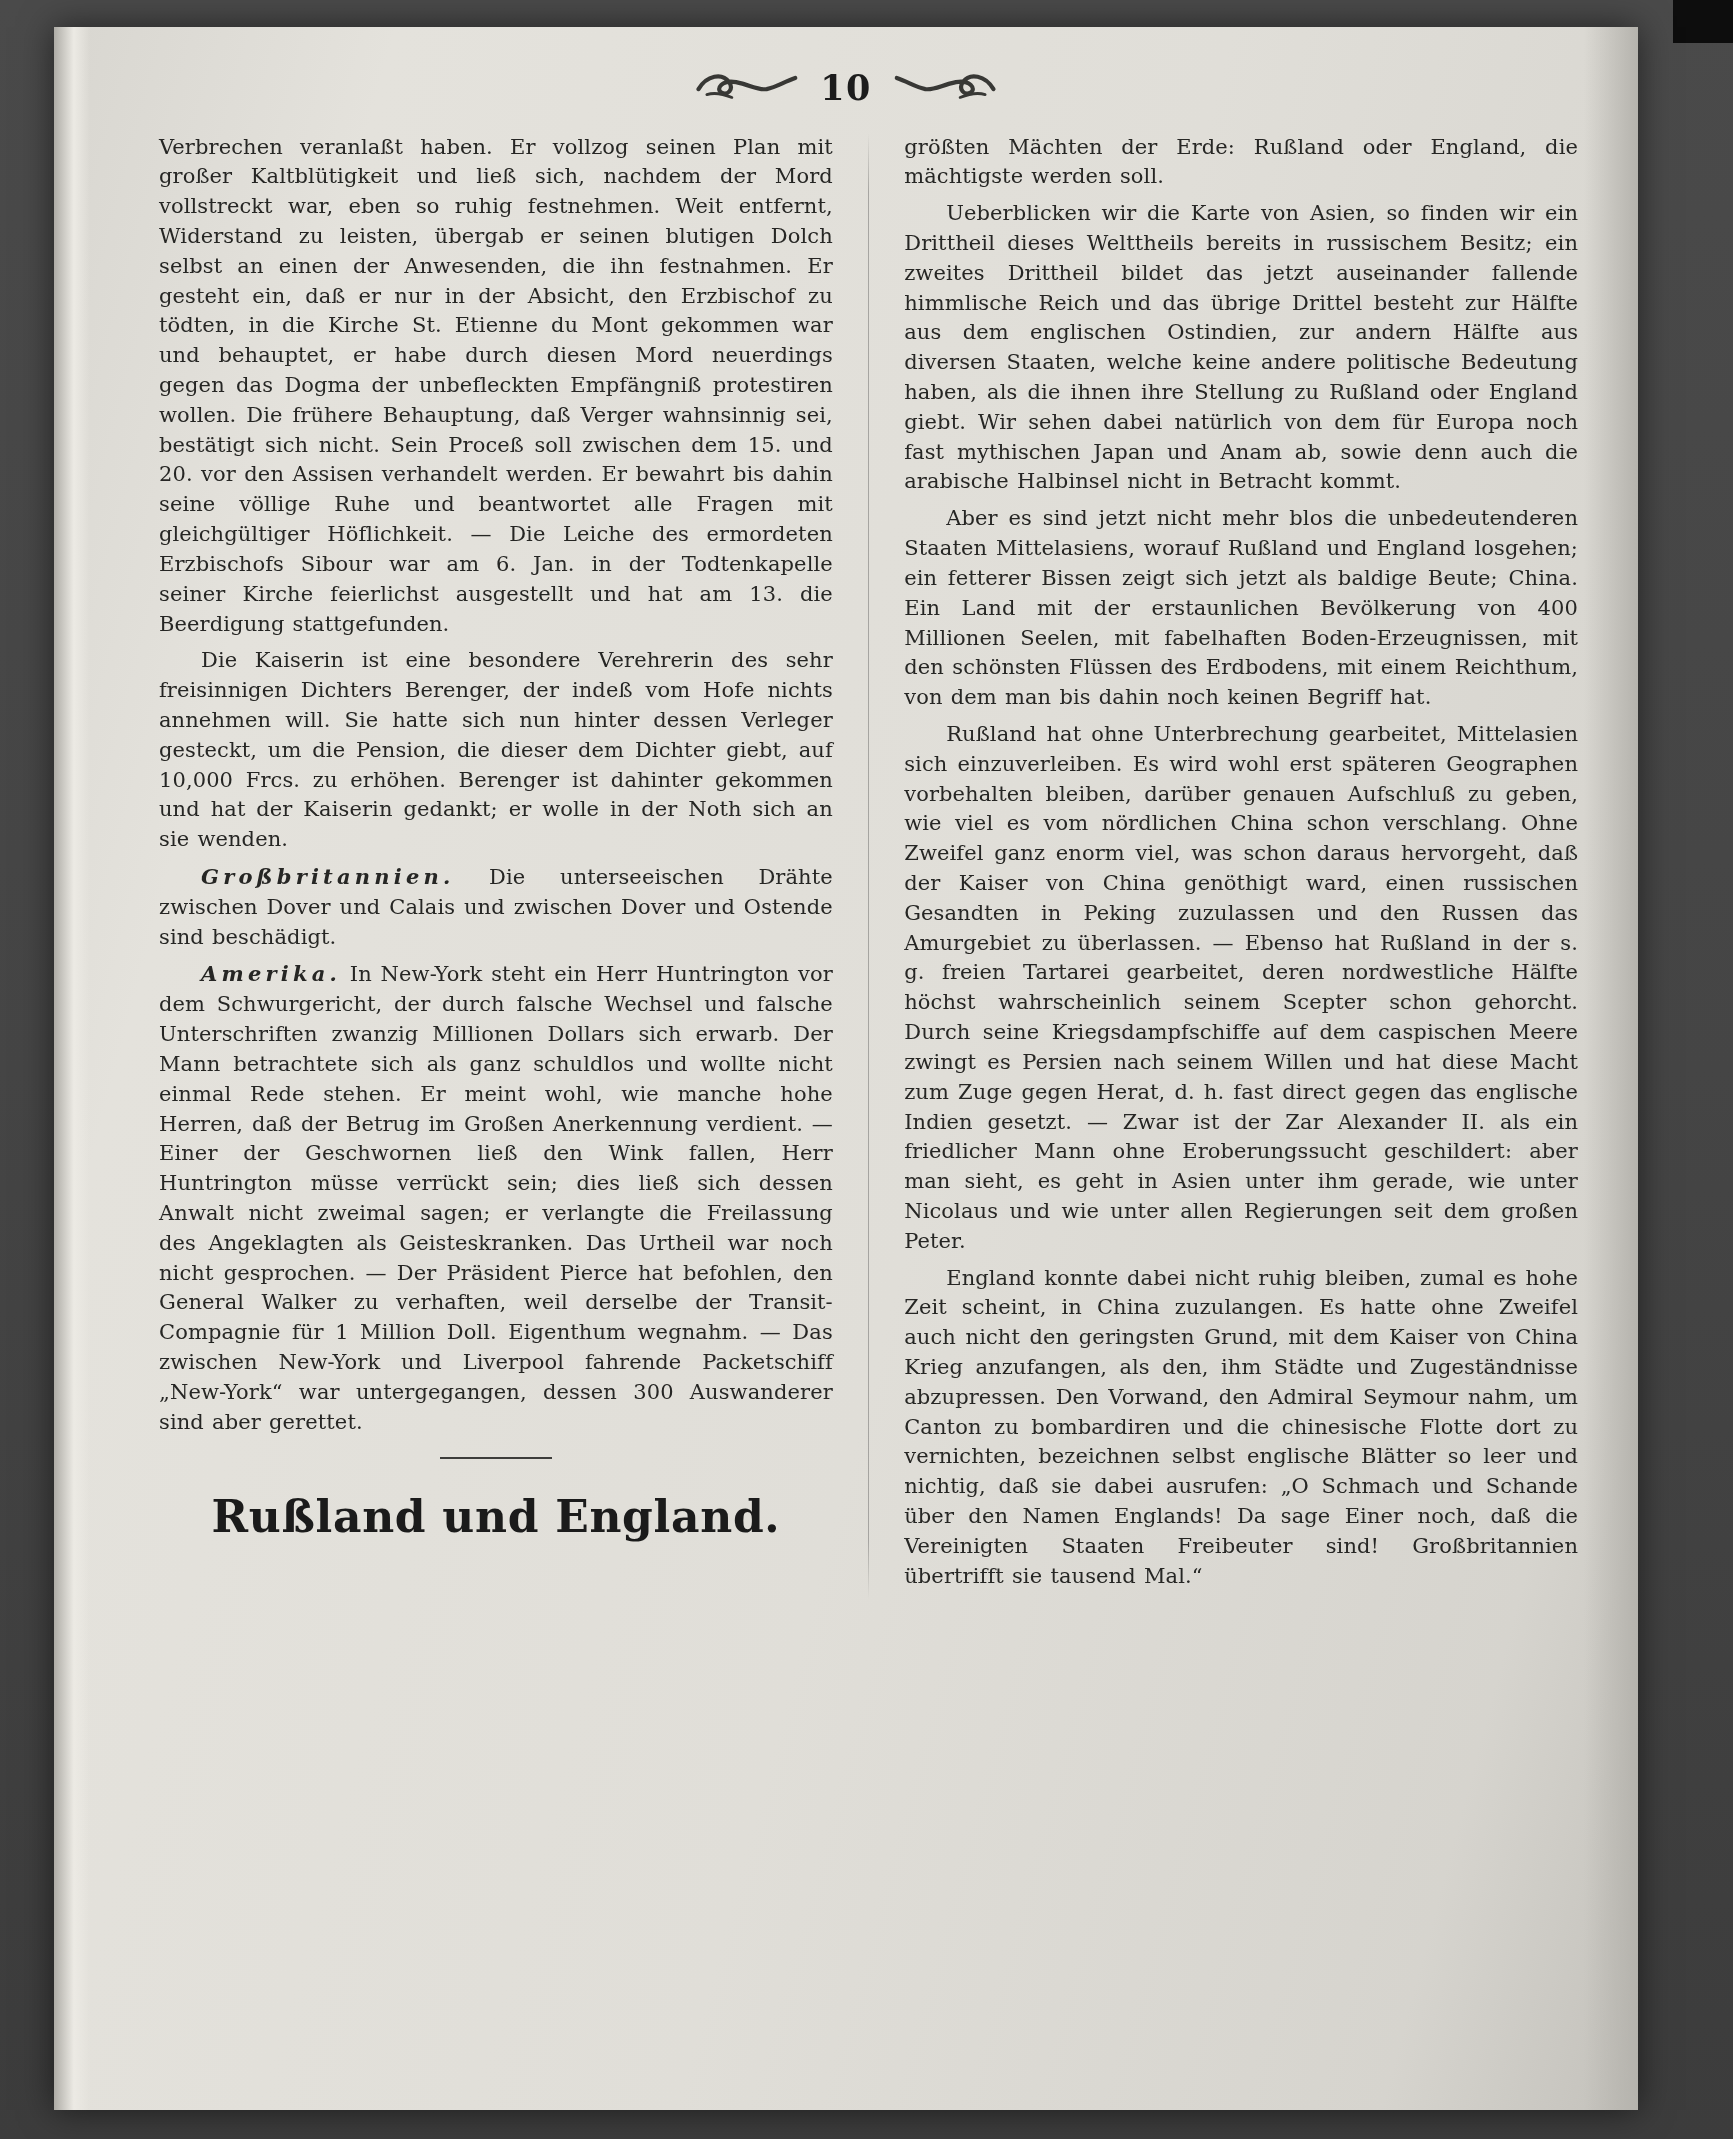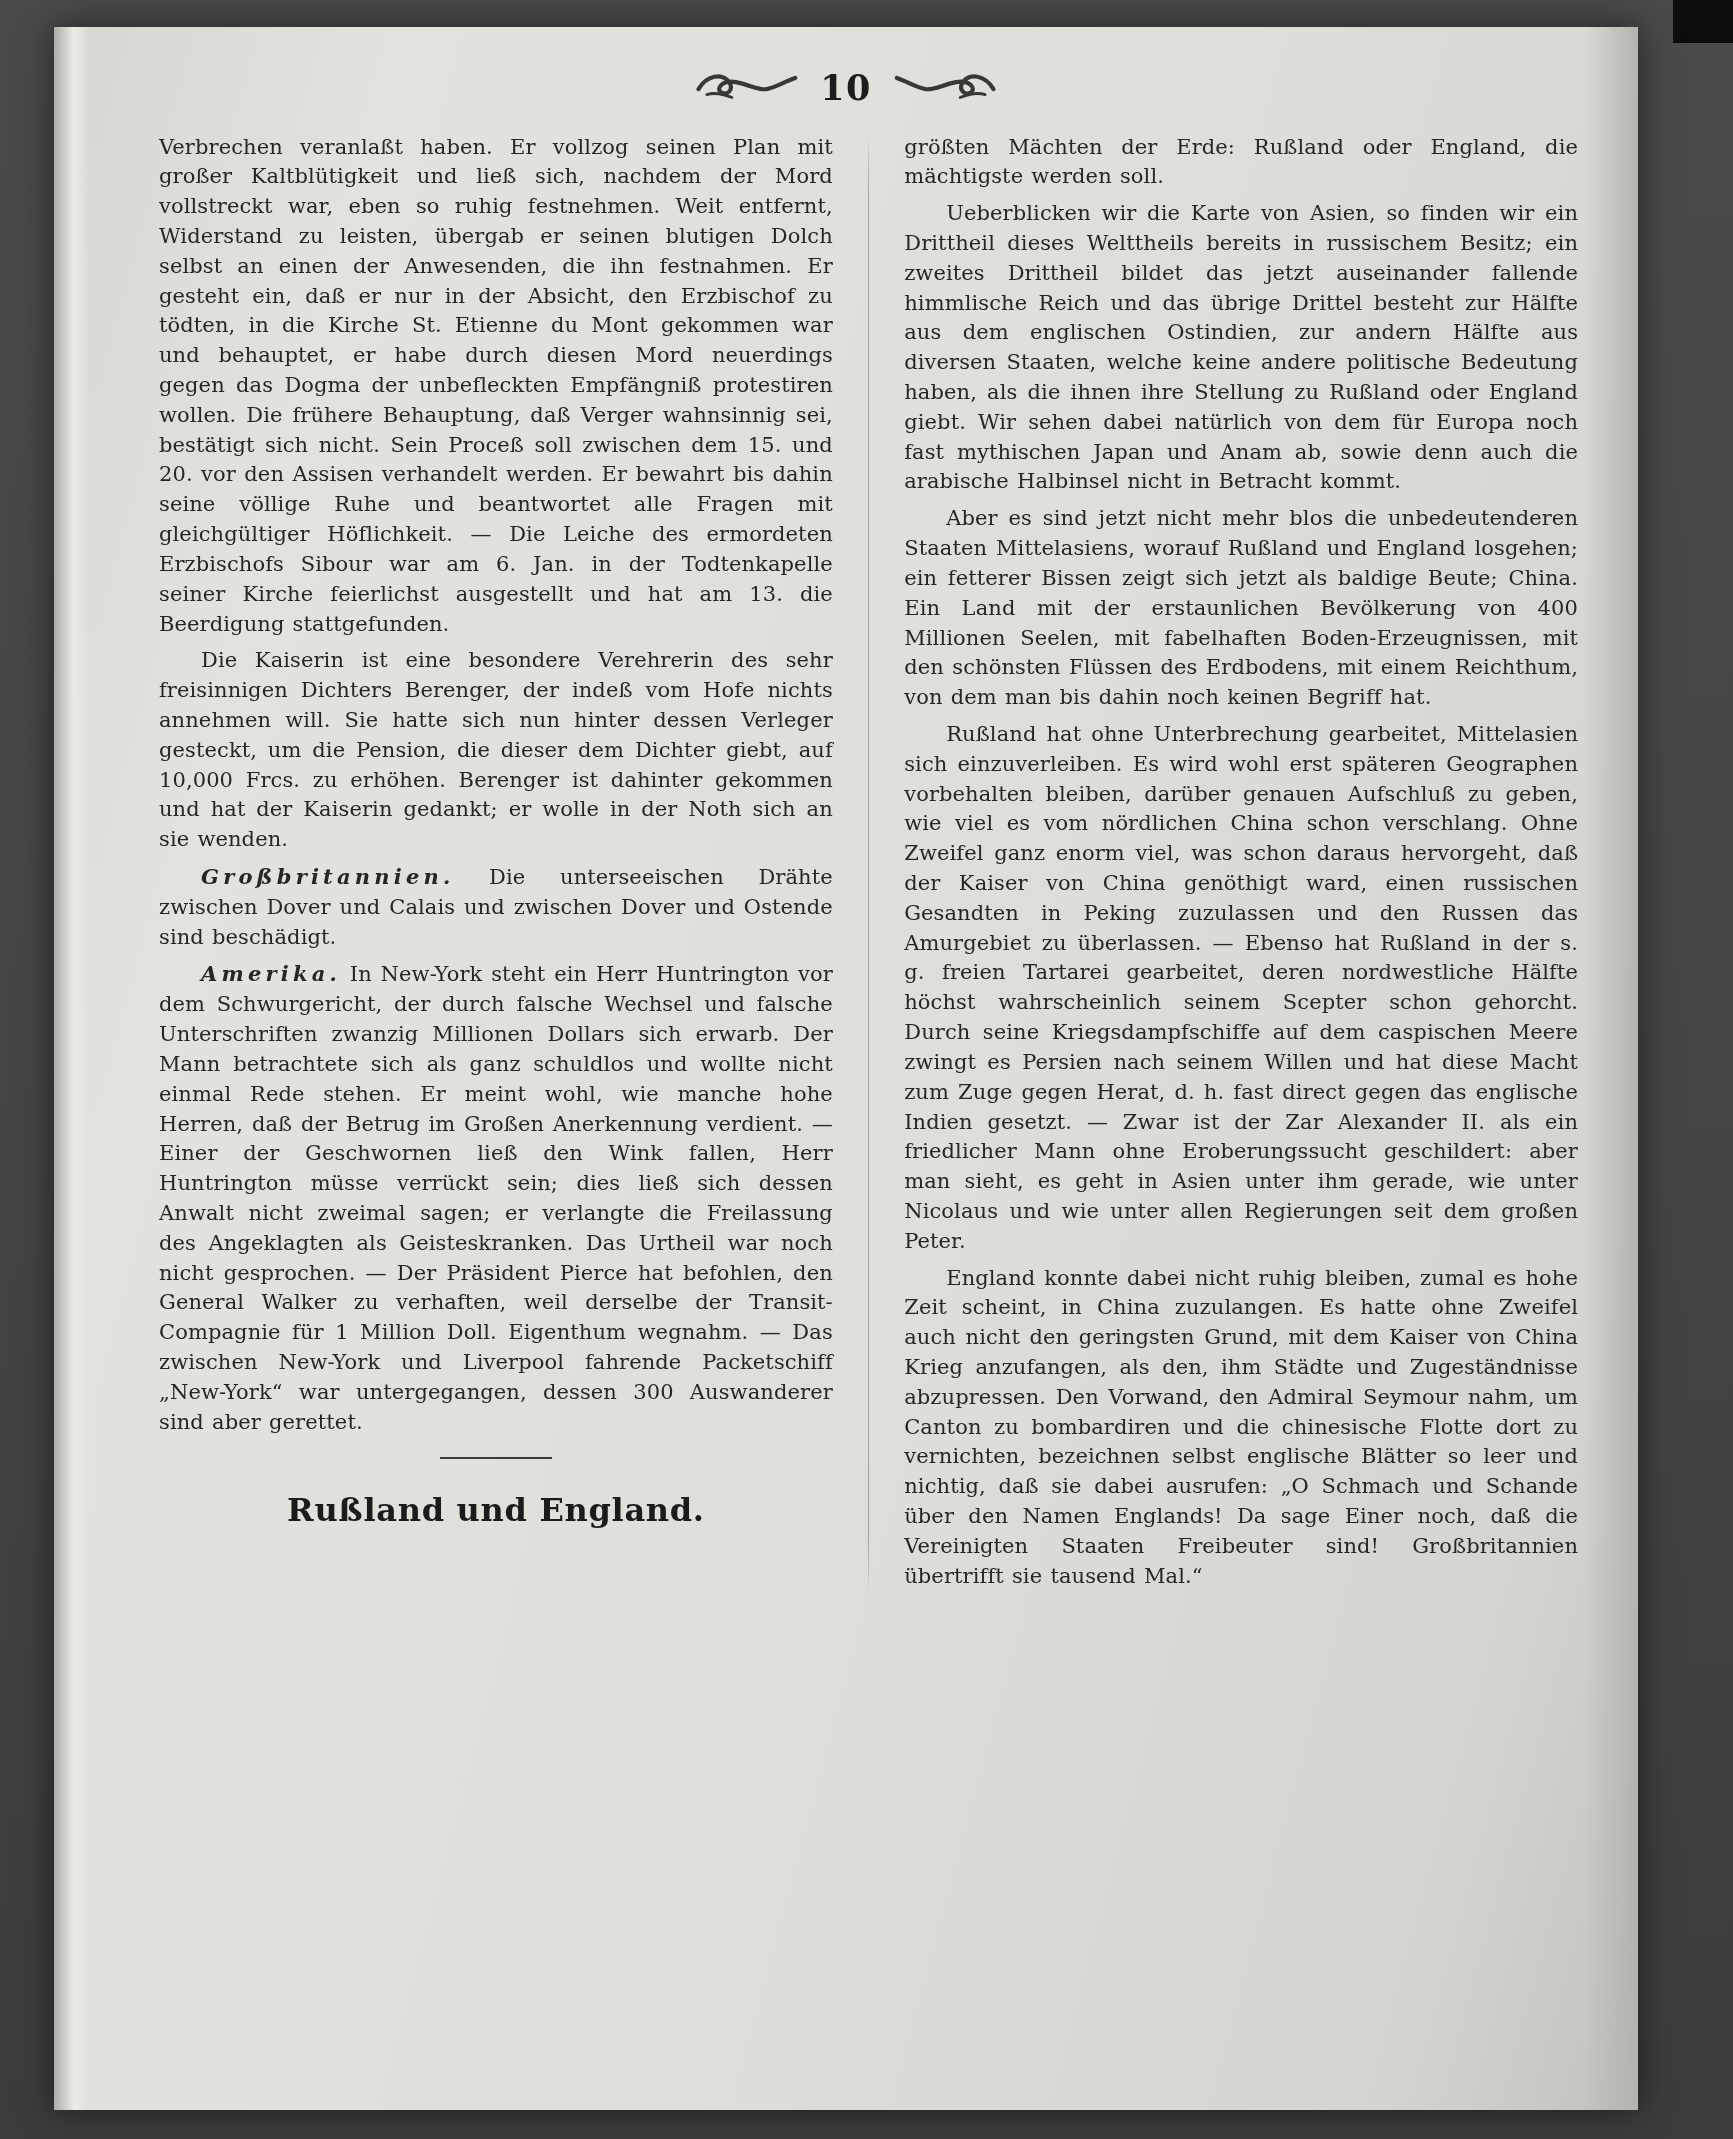--- a/index.html
+++ b/index.html
@@ -47,21 +47,21 @@
   }
   .para{
     font-size:21px;line-height:1.42;color:#262624;
     text-align:justify;margin:0 0 7px 0;text-indent:42px;
     word-spacing:1.4px;letter-spacing:0.1px;
     text-rendering:optimizeLegibility;
   }
   .para.noindent{text-indent:0;}
   .lead{letter-spacing:4.2px;font-weight:bold;font-style:italic;}
   .article-heading{
-    font-size:32px;font-weight:bold;color:#1b1b1b;
+    font-size:44px;font-weight:bold;color:#1b1b1b;
     text-align:center;margin:32px 0 24px 0;letter-spacing:0.7px;
   }
   .end-rule{
     width:112px;height:2.1px;background:#3d3d3b;margin:19.5px auto 7px auto;
   }
 </style>
 </head>
 <body>
 
 <div class="corner-square"></div>

